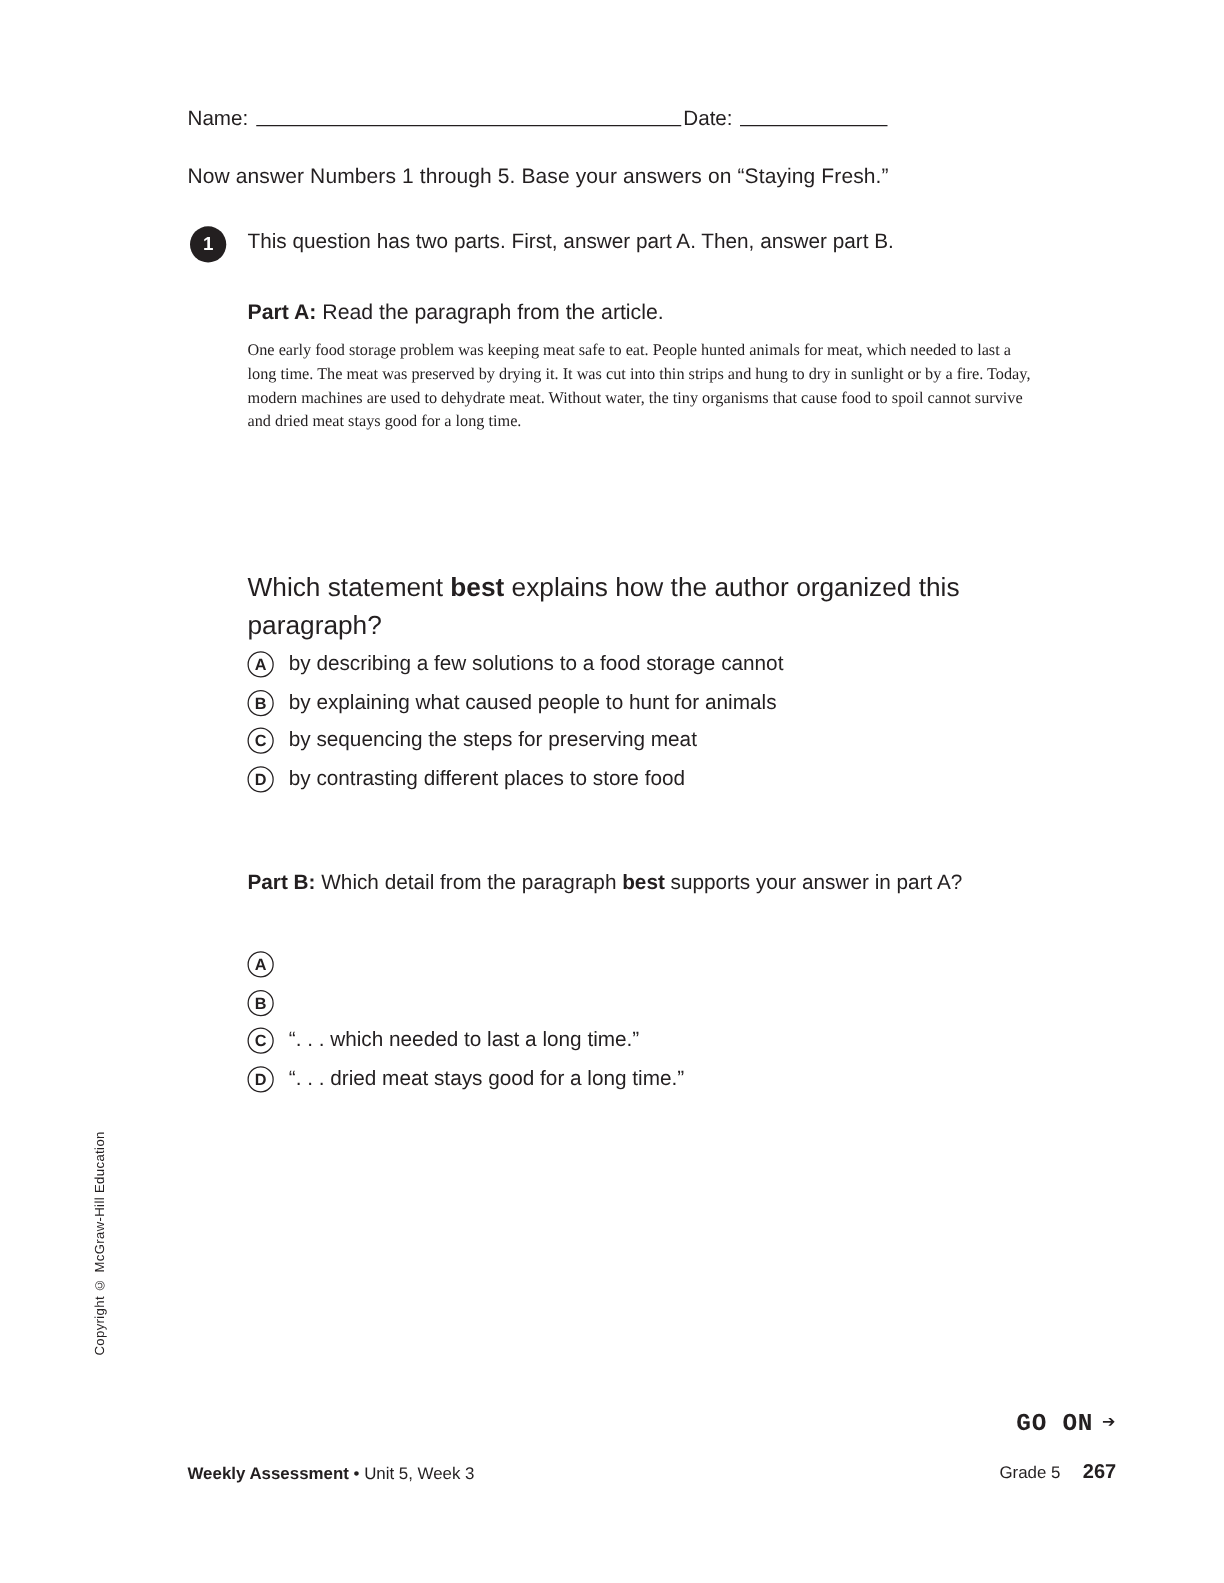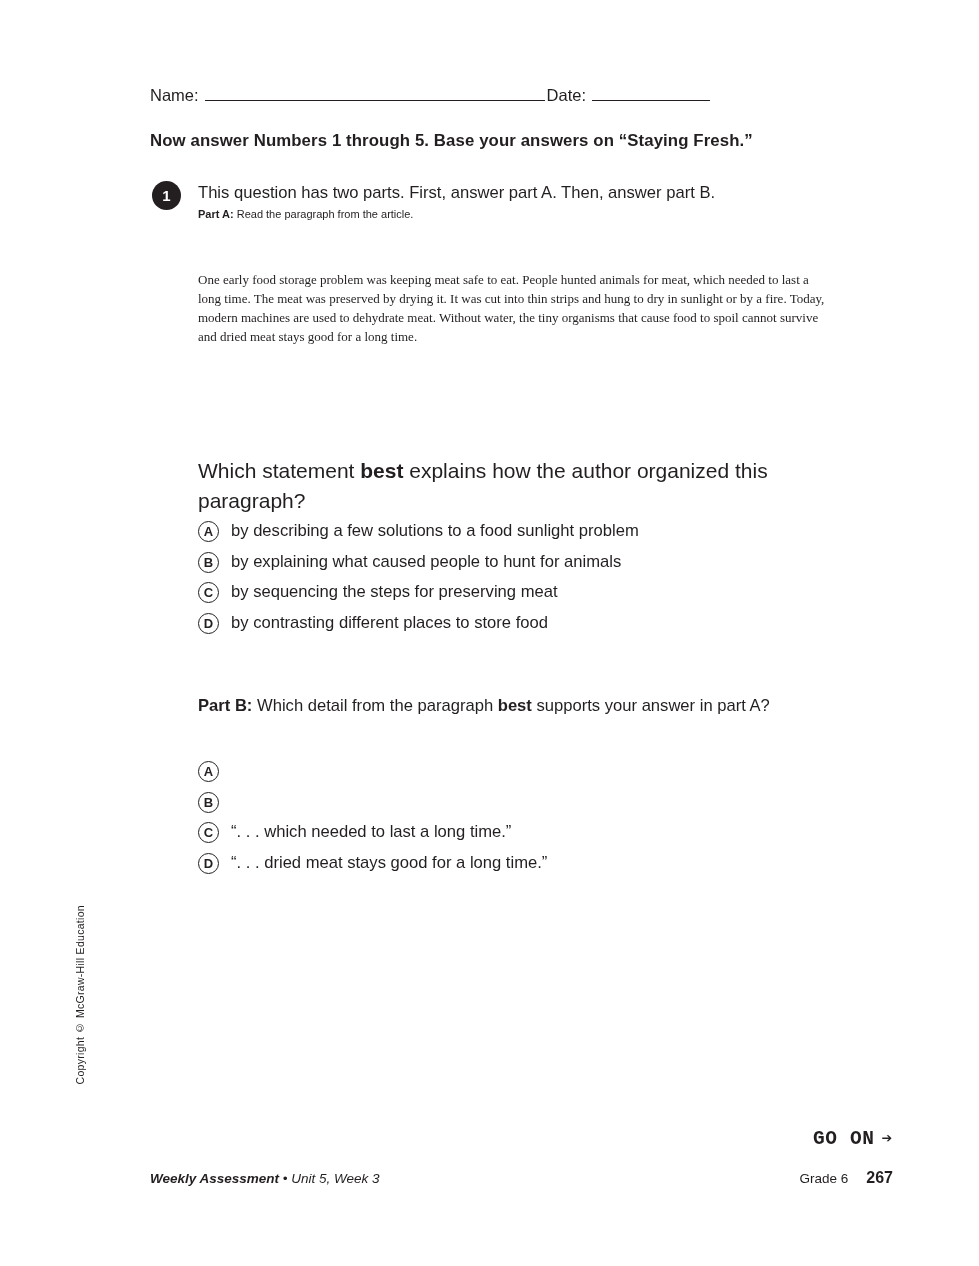--- a/index.html
+++ b/index.html
@@ -43,21 +43,21 @@
   .rule-date { width: 118px; }
   .nd-date-label { margin-left: 2px; white-space: nowrap; }
 
   
   .directions {
     position: absolute;
     left: 150px;
     top: 131px;
     width: 720px;
     font-size: 16.8px;
-    font-weight: bold;
+    font-weight: normal;
     letter-spacing: 0.1px;
     color: #231f20;
   }
 
   
   .qnum {
     position: absolute;
     left: 152px;
     top: 181px;
     width: 29px;
@@ -78,23 +78,23 @@
     left: 198px;
     top: 183px;
     width: 660px;
     font-size: 16.6px;
     color: #231f20;
   }
 
   .part-a-label {
     position: absolute;
     left: 198px;
-    top: 208px;
-    width: 660px;
-    font-size: 11px;
+    top: 240px;
+    width: 660px;
+    font-size: 17px;
     color: #231f20;
   }
   .part-a-label b, .part-b b { font-weight: bold; }
 
   
   .excerpt {
     position: absolute;
     left: 198px;
     top: 271px;
     width: 630px;
@@ -198,21 +198,20 @@
     font-weight: bold;
   }
 
   
   .footer-left {
     position: absolute;
     left: 150px;
     top: 1171px;
     font-size: 13.5px;
     color: #231f20;
-    font-style: italic;
   }
   .footer-left .fl-strong { font-weight: bold; }
   .footer-right {
     position: absolute;
     right: 86px;
     top: 1169px;
     font-size: 13.5px;
     color: #231f20;
     display: flex;
     align-items: baseline;
@@ -244,21 +243,21 @@
 
   <div class="excerpt">One early food storage problem was keeping meat safe to eat. People hunted animals for meat, which needed to last a long time. The meat was preserved by drying it. It was cut into thin strips and hung to dry in sunlight or by a fire. Today, modern machines are used to dehydrate meat. Without water, the tiny organisms that cause food to spoil cannot survive and dried meat stays good for a long time.</div>
 
   <div class="q-prompt">
     <span>Which statement </span><b>best</b><span> explains how the author organized this paragraph?</span>
   </div>
 
   <div class="choices-a">
     <div class="choice">
       <span class="bubble">A</span>
-      <span class="choice-text">by describing a few solutions to a food sunlight problem</span>
+      <span class="choice-text">by describing a few solutions to a food storage cannot</span>
     </div>
     <div class="choice">
       <span class="bubble">B</span>
       <span class="choice-text">by explaining what caused people to hunt for animals</span>
     </div>
     <div class="choice">
       <span class="bubble">C</span>
       <span class="choice-text">by sequencing the steps for preserving meat</span>
     </div>
     <div class="choice">
@@ -292,17 +291,17 @@
 
   <div class="go-on">
     <span>GO ON</span>
     <span class="arrow-glyph">➔</span>
   </div>
 
   <div class="footer-left">
     <span class="fl-strong">Weekly Assessment</span><span> • </span><span>Unit 5, Week 3</span>
   </div>
   <div class="footer-right">
-    <span>Grade 6</span>
+    <span>Grade 5</span>
     <span class="page-num">267</span>
   </div>
 
 </div>
 
 </body></html>

